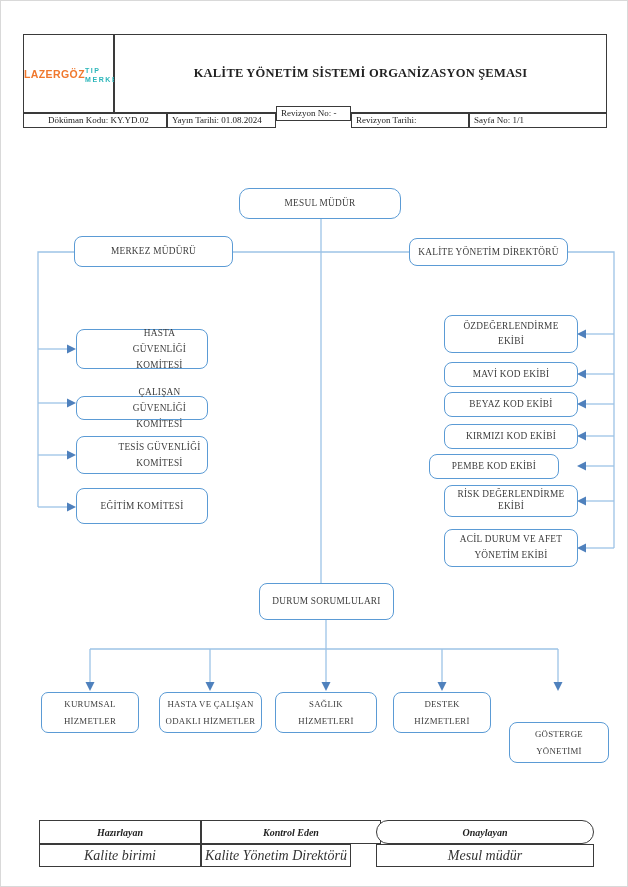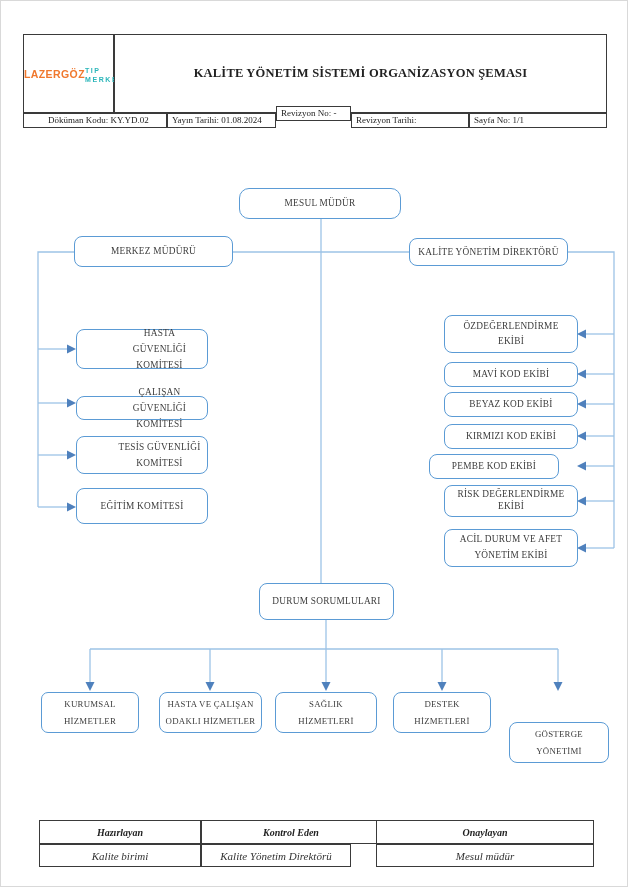--- a/index.html
+++ b/index.html
@@ -18,21 +18,21 @@
   .node{position:absolute;border:1.4px solid #5B9BD5;border-radius:8px;background:#fff;
         display:flex;align-items:center;justify-content:center;text-align:center;
         font-size:9.3px;color:#3d3d3d;letter-spacing:.25px;box-sizing:border-box;
         padding:1px 5px;line-height:1.35;}
   .lh-air{line-height:1.75;padding-left:40px;}
   .lh-tight{line-height:1.25;}
   .bottom-node{font-size:8.8px;line-height:1.9;}
   .wires{position:absolute;left:0;top:0;pointer-events:none;}
   
   .app-head{display:flex;align-items:center;justify-content:center;font-weight:bold;font-style:italic;font-size:10px;}
-  .app-val{display:flex;align-items:center;justify-content:center;font-style:italic;font-size:11px;color:#333;}
+  .app-val{display:flex;align-items:center;justify-content:center;font-style:italic;font-size:14px;color:#333;}
 </style>
 </head>
 <body>
 
 <div class="page">
 
   <div class="cell logo-cell" style="left:22px;top:33px;width:91px;height:79px;">
     <svg width="52" height="54" viewBox="0 0 64 64">
       <path d="M23,5 v26 a12,12 0 1 0 12,-12" fill="none" stroke="#F0782D" stroke-width="7"></path>
       <path d="M41,59 v-26 a12,12 0 1 0 -12,12" fill="none" stroke="#2BB6BA" stroke-width="7"></path>
@@ -115,18 +115,18 @@
   <div class="node" style="left:258px;top:582px;width:135px;height:37px;">DURUM SORUMLULARI</div>
 
   <div class="node bottom-node" style="left:40px;top:691px;width:98px;height:41px;border-radius:7px;">KURUMSAL HİZMETLER</div>
   <div class="node bottom-node" style="left:158px;top:691px;width:103px;height:41px;">HASTA VE ÇALIŞAN ODAKLI HİZMETLER</div>
   <div class="node bottom-node" style="left:274px;top:691px;width:102px;height:41px;">SAĞLIK HİZMETLERİ</div>
   <div class="node bottom-node" style="left:392px;top:691px;width:98px;height:41px;">DESTEK HİZMETLERİ</div>
   <div class="node bottom-node" style="left:508px;top:721px;width:100px;height:41px;">GÖSTERGE YÖNETİMİ</div>
 
   <div class="cell app-head" style="left:38px;top:819px;width:162px;height:24px;">Hazırlayan</div>
   <div class="cell app-head" style="left:200px;top:819px;width:180px;height:24px;">Kontrol Eden</div>
-  <div class="cell app-head" style="left:375px;top:819px;width:218px;height:24px;">Onaylayan</div>
+  <div class="cell app-head" style="left:375px;top:819px;width:218px;height:24px;border-radius:12px;">Onaylayan</div>
   <div class="cell app-val" style="left:38px;top:843px;width:162px;height:23px;">Kalite birimi</div>
   <div class="cell app-val" style="left:200px;top:843px;width:150px;height:23px;">Kalite Yönetim Direktörü</div>
   <div class="cell app-val" style="left:375px;top:843px;width:218px;height:23px;">Mesul müdür</div>
 
 </div>
 
 </body></html>

